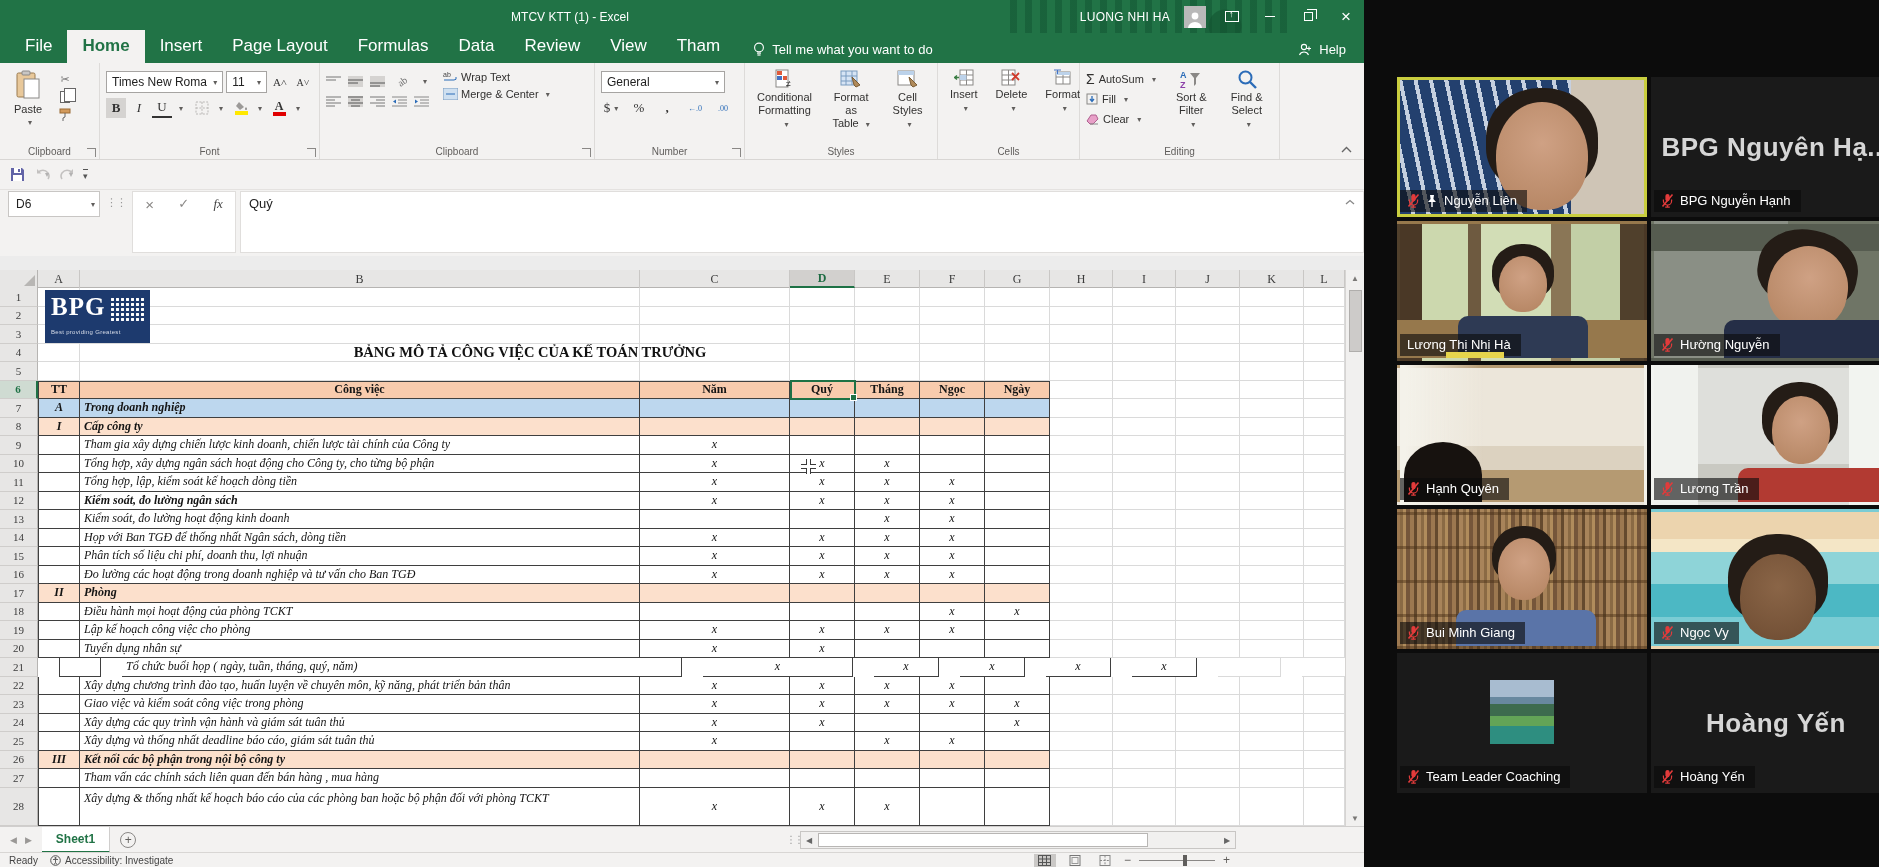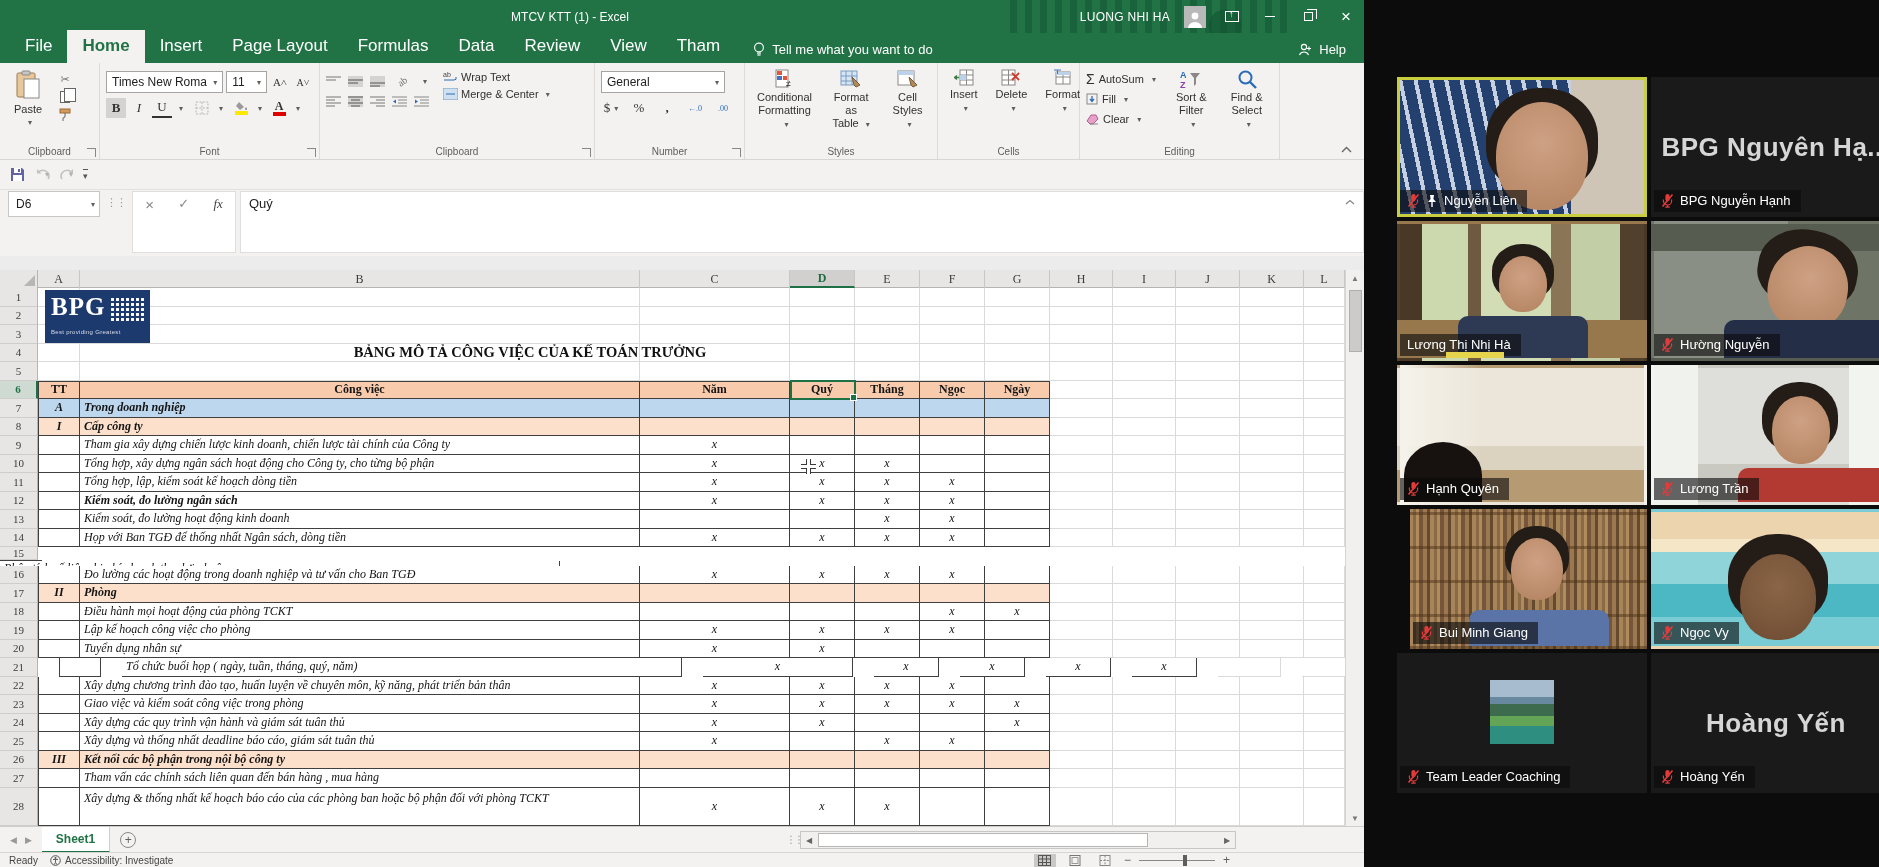--- a/index.html
+++ b/index.html
@@ -192,21 +192,21 @@
 
   .scene-bright-room { background:
       linear-gradient(90deg,#f0f2ee 4% 18%, transparent 18% 80%, #f2f4f0 80% 94%),
       linear-gradient(180deg,#dedfdb 0 72%, #c9c9c2 72%); }
   .scene-bright-room .hair { left:108px; top:14px; width:76px; height:70px; }
   .scene-bright-room .face { left:118px; top:28px; width:58px; height:68px; }
   .scene-bright-room .fig-body { left:84px; bottom:0; width:150px; height:34px; background:#b23a32; }
 
   .scene-bookshelf { background:
       repeating-linear-gradient(180deg, rgba(70,45,20,.45) 0 3px, transparent 3px 34px),
-      repeating-linear-gradient(90deg,#8a6a44 0 3px,#b08c5c 3px 6px,#75563a 6px 10px,#9c7850 10px 14px,#654a2e 14px 17px,#a8845a 17px 21px); margin-left: 13px; }
+      repeating-linear-gradient(90deg,#8a6a44 0 3px,#b08c5c 3px 6px,#75563a 6px 10px,#9c7850 10px 14px,#654a2e 14px 17px,#a8845a 17px 21px); }
   .scene-bookshelf .hair { left:92px; top:14px; width:64px; height:58px; }
   .scene-bookshelf .face { left:98px; top:26px; width:52px; height:62px; }
   .scene-bookshelf .fig-body { left:56px; bottom:0; width:140px; height:36px; background:#5a74a8; }
 
   .scene-beach { background:
       linear-gradient(180deg,#ecd4ae 0 20%, #f4e6c6 20% 30%, #8ed4d8 30% 54%, #4cb8c4 54% 78%, #7accd4 78%); }
   .scene-beach .hair { left:74px; top:22px; width:100px; height:90px; }
   .scene-beach .face { left:86px; top:42px; width:76px; height:86px; background:radial-gradient(circle at 50% 38%, #8a6547, #6e4c32); }
 
   .scene-text { background:#1a1a1a; }
@@ -801,21 +801,21 @@
             <div class="tcell t-x" style="width: 65px;">x</div>
             <div class="tcell t-x" style="width: 65px;">x</div>
             <div class="tcell t-x" style="width: 65px;">x</div>
             <div class="tcell t-x" style="width: 65px;"></div>
             <div class="gcell" style="width: 63px;"></div>
             <div class="gcell" style="width: 63px;"></div>
             <div class="gcell" style="width: 64px;"></div>
             <div class="gcell" style="width: 64px;"></div>
             <div class="gcell" style="width: 41px;"></div>
           </div>
-          <div class="grow" style="height: 18.5px; flex-direction: column;">
+          <div class="grow" style="height: 18.5px;">
             <div class="rnum">15</div>
             <div class="tcell t-tt left" style="width: 42px;"></div>
             <div class="tcell t-task" style="width: 560px;">Phân tích số liệu chi phí, doanh thu, lợi nhuận</div>
             <div class="tcell t-x" style="width: 150px;">x</div>
             <div class="tcell t-x" style="width: 65px;">x</div>
             <div class="tcell t-x" style="width: 65px;">x</div>
             <div class="tcell t-x" style="width: 65px;">x</div>
             <div class="tcell t-x" style="width: 65px;"></div>
             <div class="gcell" style="width: 63px;"></div>
             <div class="gcell" style="width: 63px;"></div>

